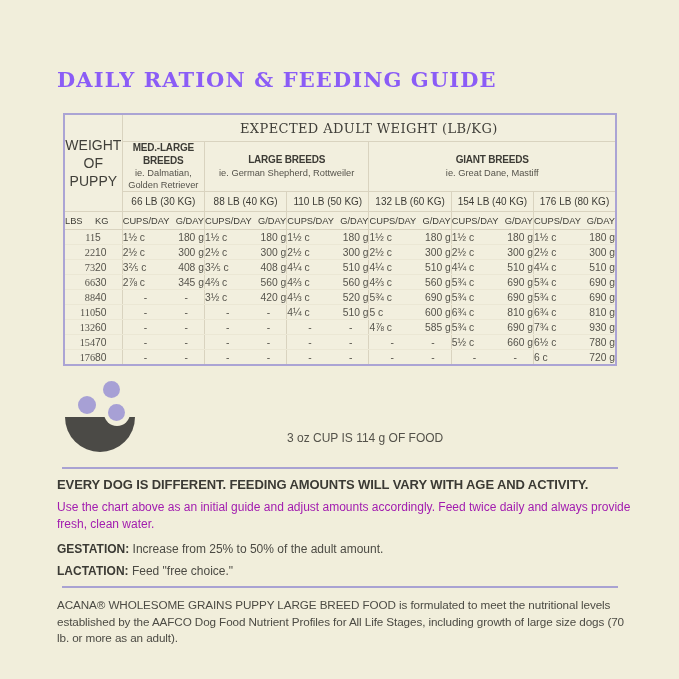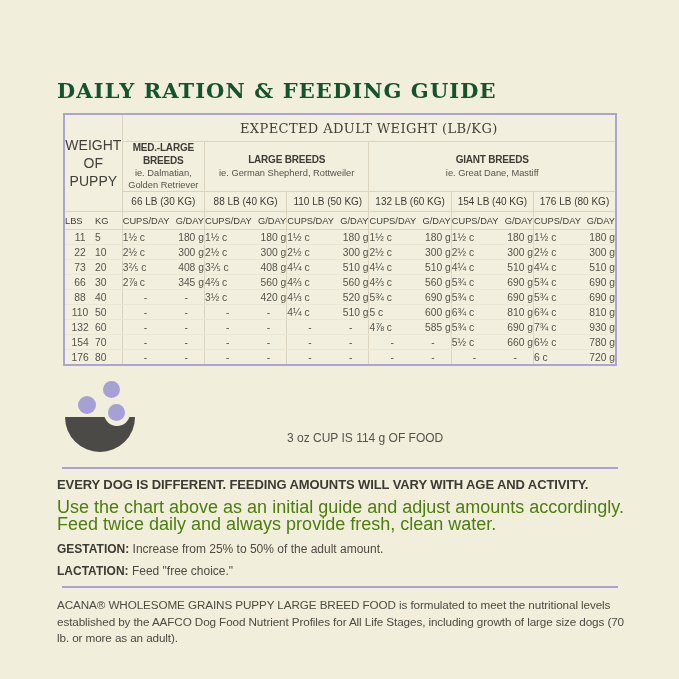--- a/index.html
+++ b/index.html
@@ -7,24 +7,24 @@
     width:679px;height:679px;
     background:#f1eedb;
     font-family:"Liberation Sans","DejaVu Sans",sans-serif;
     position:relative;
     color:#4c4b44;
   }
   .abs{position:absolute;}
 
   
   .page-title{
-    left:57px;top:78px;
+    left:57px;top:67px;
     font-family:"DejaVu Serif","Liberation Serif",serif;
     font-weight:bold;font-size:21px;letter-spacing:1.1px;
-    color:#14532d;white-space:nowrap;
+    color:#8b5cf6;white-space:nowrap;
   }
 
   
   .table-wrap{left:63px;top:113px;width:554px;}
   table.feed{
     border-collapse:collapse;width:100%;table-layout:fixed;
     border:2px solid #aba4d4;background:#f2efde;
   }
   table.feed th, table.feed td{padding:0;font-weight:normal;vertical-align:middle;}
   .r-expected th{height:26px;}
@@ -44,21 +44,21 @@
   .r-collabels th{height:17px;border-bottom:1px solid #d9d3bf;font-size:9.3px;font-weight:bold;color:#3d3c36;white-space:nowrap;}
   .lab-left{text-align:left;padding-left:7px;}
   .lab-kg{text-align:left;padding-left:4px;}
   .lab-right{text-align:right;padding-right:6px;}
   .bl{border-left:1px solid #d9d3bf;}
   tbody.feed-body td{
     height:14px;font-size:10.3px;color:#55534b;
     border-bottom:1px solid #ebe7d4;white-space:nowrap;
   }
   tbody.feed-body tr:last-child td{border-bottom:none;}
-  td.c-lbs{text-align:center;padding-left:7px;}
+  td.c-lbs{text-align:right;padding-left:7px;font-family:Liberation Serif, serif;}
   td.c-kg{text-align:left;padding-left:4px;}
   td.c-cups{text-align:left;padding-left:7px;}
   td.c-g{text-align:right;padding-right:6px;}
   td.dash{text-align:center !important;padding:0 !important;color:#72705f;}
 
   
   .bowl-wrap{left:65px;top:380px;width:80px;height:74px;}
   .bowl{position:absolute;left:0;top:37px;width:70px;height:35px;background:#4b4a46;
         border-radius:0 0 50% 50% / 0 0 100% 100%;}
   .kibble,.notch{position:absolute;border-radius:50%;}
@@ -69,21 +69,21 @@
   .k3{left:43px;top:24px;width:17px;height:17px;}
   .cup-note{left:287px;top:431px;font-size:12px;color:#54524a;white-space:nowrap;}
 
   
   .divider{height:2px;background:#a9a2d2;width:556px;left:62px;}
   .div1{top:467px;}
   .div2{top:586px;}
 
   
   .info-heading{left:57px;top:477px;width:575px;font-size:13px;font-weight:bold;color:#3b3a34;letter-spacing:-.1px;}
-  .info-para{left:57px;top:499px;width:575px;font-size:18px;line-height:16.5px;color:#4d7c0f;}
+  .info-para{left:57px;top:499px;width:575px;font-size:12px;line-height:16.5px;color:#a21caf;}
   .info-line{font-size:12px;color:#4c4b44;width:575px;left:57px;}
   .gestation{top:542px;}
   .lactation{top:564px;}
   .info-label{font-weight:bold;color:#3b3a34;}
   .footer-note{left:57px;top:597px;width:576px;font-size:11.7px;line-height:16.5px;color:#4c4b44;letter-spacing:-.1px;}
 </style>
 </head>
 <body>
 
 <div class="abs page-title">DAILY RATION &amp; FEEDING GUIDE</div>

